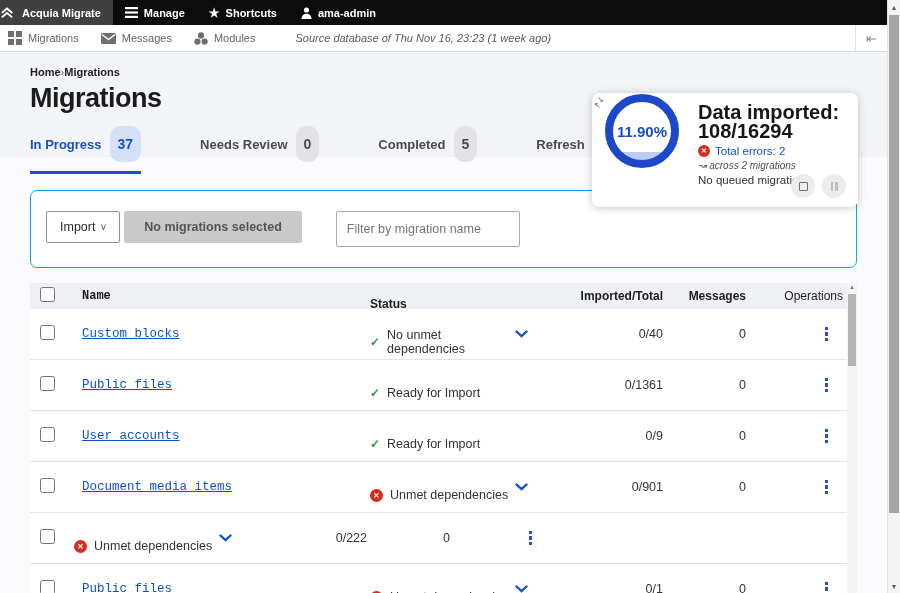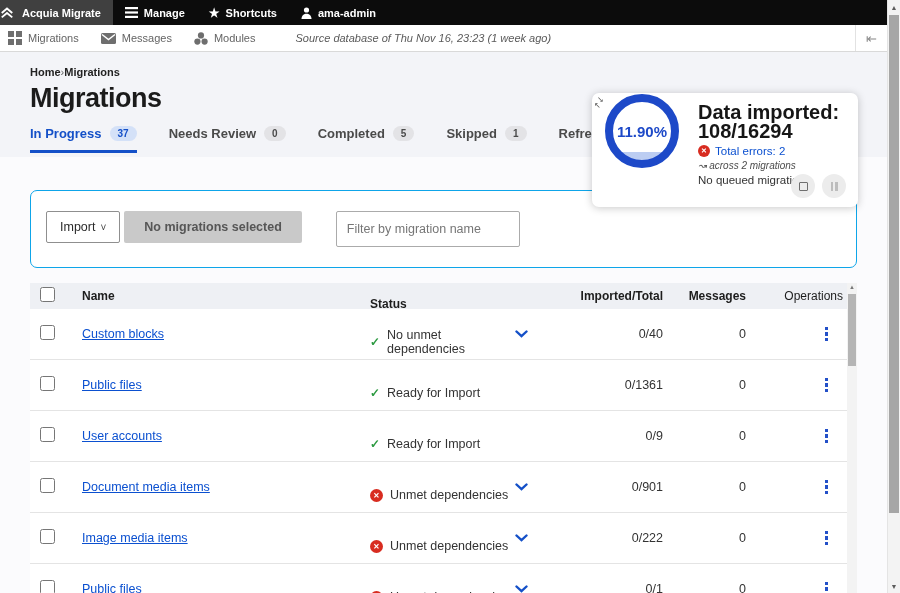--- a/index.html
+++ b/index.html
@@ -32,23 +32,23 @@
   .toolbar .collapse-btn{margin-left:auto;border-left:1px solid #e2e2e2;height:100%;width:32px;display:flex;align-items:center;justify-content:center;color:#8a8a8a;font-size:13px;cursor:pointer;}
   .grid-icon{display:grid;grid-template-columns:6px 6px;grid-template-rows:6px 6px;gap:2px;}
   .grid-icon span{background:#6e6e6e;}
 
   
   .header-region{background:#f3f4f8;height:105px;padding:14px 0 0 30px;}
   .breadcrumb{font-size:11px;font-weight:bold;color:#222;display:flex;align-items:center;gap:0;}
   .breadcrumb .sep{color:#666;font-weight:normal;}
   .breadcrumb a{color:#222;text-decoration:none;cursor:pointer;}
   .page-title{font-size:27px;font-weight:bold;color:#1b1b1b;margin-top:5px;letter-spacing:-0.5px;}
-  .tabs{display:flex;gap:32px;margin-top:12px;}
+  .tabs{display:flex;gap:59px;margin-top:12px;}
   .tab{display:flex;align-items:center;gap:8px;padding-bottom:9px;border-bottom:3px solid transparent;font-size:13px;font-weight:bold;color:#4a4a4a;cursor:pointer;}
-  .tab .tab-badge{background:#e3e3e6;color:#4a4a4a;font-size:10px;padding:2px 8px;border-radius:10px;}
+  .tab .tab-badge{background:#e3e3e6;color:#4a4a4a;font-size:14px;padding:10px 8px;border-radius:10px;}
   .tab.active{color:var(--accent);border-bottom-color:var(--accent);}
   .tab.active .tab-badge{background:#d4e1f8;color:var(--accent);}
 
   
   .progress-widget{position:absolute;top:93px;left:592px;width:266px;height:114px;background:#fff;border-radius:7px;box-shadow:0 1px 8px rgba(0,0,0,.22);z-index:20;padding:10px 12px;}
   .resize-arrows{position:absolute;top:4px;left:5px;color:#555;font-size:8px;line-height:6px;display:flex;flex-direction:column;}
   .resize-arrows span:nth-child(2){margin-left:-3px;}
   .donut{position:absolute;top:1px;left:13px;width:74px;height:74px;border-radius:50%;border:8px solid var(--ring);background:linear-gradient(to top,var(--ringfill) 0 13%,#fff 13%);display:flex;align-items:center;justify-content:center;}
   .donut .pct{font-size:15px;font-weight:bold;color:var(--ring);}
   .widget-text{margin-left:94px;}
@@ -72,21 +72,21 @@
   .filter-input::placeholder{color:#767676;}
 
   
   .table-wrap{position:relative;margin:15px 30px 0 30px;width:827px;}
   .migration-table{width:817px;}
   .t-row{display:flex;align-items:center;}
   .t-head{background:#eef0f4;height:26px;font-size:12px;font-weight:bold;color:#1d1d1d;}
   .t-body-row{height:51px;background:#fff;border-bottom:1px solid #e4e4e4;font-size:12.5px;color:#333;}
   .col-check{width:44px;padding-left:10px;}
   .col-check input{width:15px;height:15px;accent-color:#fff;cursor:pointer;}
-  .col-name{width:296px;padding-left:8px;}
+  .col-name{width:296px;padding-left:8px;font-family:Liberation Mono, monospace;}
   .col-status{width:145px;display:flex;align-items:center;gap:7px;margin-top:16px;}
   .col-chevron{width:40px;display:flex;align-items:center;}
   .col-imported{width:108px;text-align:right;}
   .col-messages{width:83px;text-align:right;}
   .col-operations{width:99px;display:flex;justify-content:flex-end;padding-right:14px;}
   .t-head .col-operations{padding-right:2px;font-weight:normal;}
   .name-link{color:var(--link);text-decoration:underline;cursor:pointer;font-size:12.5px;}
   .status-icon.ok{color:var(--success);font-size:12px;font-weight:bold;}
   .status-icon.err{width:13px;height:13px;border-radius:50%;background:var(--error);color:#fff;font-size:7.5px;font-weight:bold;display:flex;align-items:center;justify-content:center;flex:none;}
   .row-chevron{cursor:pointer;display:block;}
@@ -177,24 +177,20 @@
   </div>
         <div class="tab">
     <span class="tab-label">Needs Review</span>
     <span class="tab-badge">0</span>
   </div>
         <div class="tab">
     <span class="tab-label">Completed</span>
     <span class="tab-badge">5</span>
   </div>
         <div class="tab">
-    <span class="tab-label">Skipped</span>
-    <span class="tab-badge">1</span>
-  </div>
-        <div class="tab">
     <span class="tab-label">Refresh</span>
     <span class="tab-badge">0</span>
   </div>
       </div>
   </div>
 
   <div class="progress-widget">
     <div class="resize-arrows">
       <span>↘</span>
       <span>↖</span>
@@ -331,21 +327,20 @@
     <div class="col-operations">
       <span class="kebab">
                 <i></i>
                 <i></i>
                 <i></i>
               </span>
     </div>
   </div>
           <div class="t-row t-body-row">
     <div class="col-check"><input type="checkbox" style=""></div>
-    <div class="col-name"><a class="name-link">Image media items</a></div>
     <div class="col-status">
       <span class="status-icon err">✕</span>
       <span class="status-text">Unmet dependencies</span>
     </div>
     <div class="col-chevron">
       <svg class="row-chevron" width="13" height="8" viewBox="0 0 13 8">
                 <path d="M1.5 1.5 L6.5 6.2 L11.5 1.5" stroke="#1450c8" stroke-width="2.4" fill="none" stroke-linecap="round"></path>
               </svg>
     </div>
     <div class="col-imported">0/222</div>

